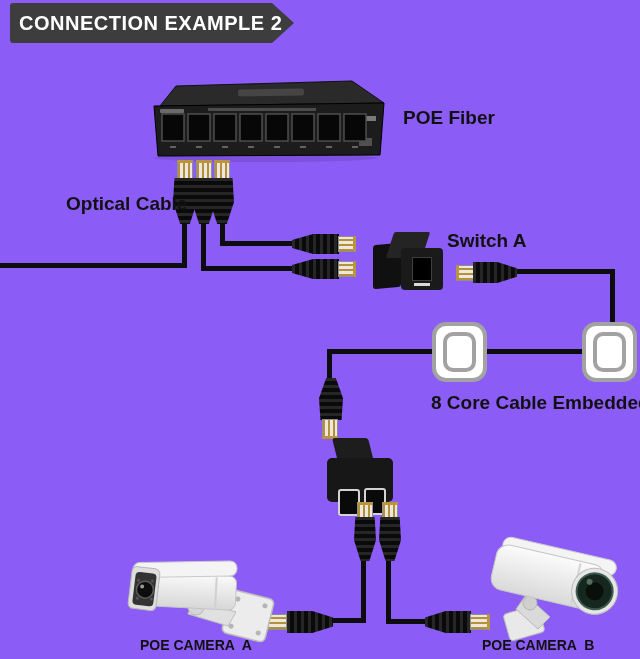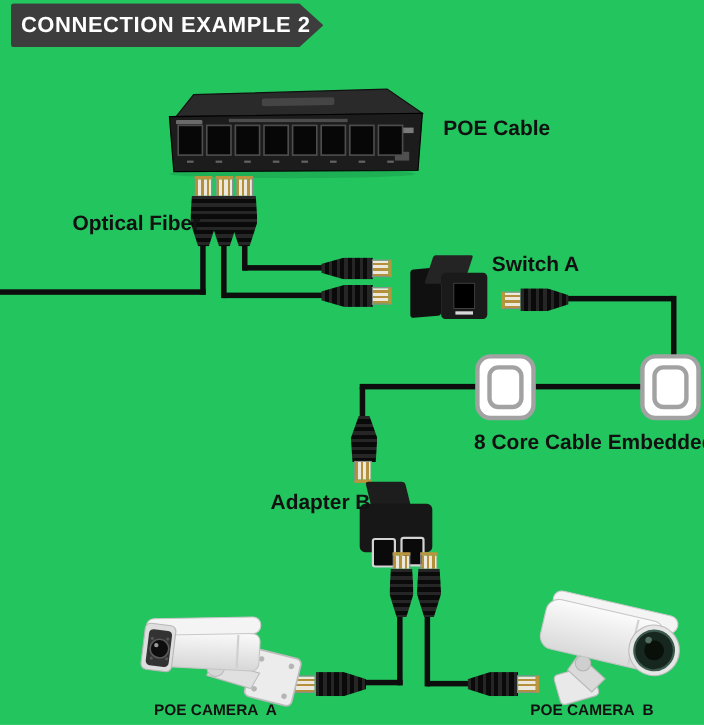--- a/index.html
+++ b/index.html
@@ -1,18 +1,18 @@
 <!DOCTYPE html>
 <html><head>
 <meta charset="utf-8">
 <style>
   html,body{margin:0;padding:0;background:#fff;}
   *{box-sizing:border-box;}
   #canvas{
-    position:relative;width:640px;height:659px;background:#22c55e;overflow:hidden;
+    position:relative;width:640px;height:659px;background:#8b5cf6;overflow:hidden;
     font-family:"Liberation Sans",sans-serif;color:#111;
   }
   
   .banner{
     position:absolute;left:10px;top:3px;width:284px;height:40px;background:#3d3d3d;
     clip-path:polygon(0 0,262px 0,284px 50%,262px 100%,0 100%);
     border-radius:3px;display:flex;align-items:center;
   }
   .banner span{color:#fff;font-weight:bold;font-size:20px;letter-spacing:.5px;padding-left:9px;white-space:pre;}
   
@@ -86,21 +86,21 @@
       <rect x="24" y="70" width="6" height="2"></rect>
         <rect x="50" y="70" width="6" height="2"></rect>
       <rect x="76" y="70" width="6" height="2"></rect>
         <rect x="102" y="70" width="6" height="2"></rect>
       <rect x="128" y="70" width="6" height="2"></rect>
         <rect x="154" y="70" width="6" height="2"></rect>
       <rect x="180" y="70" width="6" height="2"></rect>
         <rect x="206" y="70" width="6" height="2"></rect>
     </g>
   </svg>
-  <div class="lbl" style="left:403px;top:107px;">POE Cable</div>
+  <div class="lbl" style="left:403px;top:107px;">POE Fiber</div>
 
   <div class="wire" style="left:182px;top:220px;width:5px;height:48px;"></div>
   <div class="wire" style="left:0;top:263px;width:187px;height:5px;"></div>
   <div class="wire" style="left:201px;top:220px;width:5px;height:51px;"></div>
   <div class="wire" style="left:202px;top:266px;width:92px;height:5px;"></div>
   <div class="wire" style="left:220px;top:220px;width:5px;height:26px;"></div>
   <div class="wire" style="left:221px;top:241px;width:73px;height:5px;"></div>
   <div class="wire" style="left:514px;top:269px;width:99px;height:5px;"></div>
   <div class="wire" style="left:610px;top:269px;width:5px;height:57px;"></div>
   <div class="wire" style="left:487px;top:349px;width:97px;height:5px;"></div>
@@ -116,21 +116,21 @@
     <div class="boot boot-up" style="left:173px;top:178px;width:24px;height:46px;"></div>
   </div>
   <div class="plug">
     <div class="pins pins-up" style="left:196px;top:160px;width:16px;height:19px;"></div>
     <div class="boot boot-up" style="left:192px;top:178px;width:24px;height:46px;"></div>
   </div>
   <div class="plug">
     <div class="pins pins-up" style="left:214px;top:160px;width:16px;height:19px;"></div>
     <div class="boot boot-up" style="left:210px;top:178px;width:24px;height:46px;"></div>
   </div>
-  <div class="lbl" style="left:66px;top:193px;">Optical Fiber</div>
+  <div class="lbl" style="left:66px;top:193px;">Optical Cable</div>
 
   <div class="plug">
     <div class="boot boot-h boot-cable-left" style="left:292px;top:234px;width:47px;height:20px;"></div>
     <div class="pins pins-h pins-right" style="left:338px;top:236px;width:18px;height:16px;"></div>
   </div>
   <div class="plug">
     <div class="boot boot-h boot-cable-left" style="left:292px;top:259px;width:47px;height:20px;"></div>
     <div class="pins pins-h pins-right" style="left:338px;top:261px;width:18px;height:16px;"></div>
   </div>
 
@@ -162,21 +162,20 @@
     <div class="pins pins-down" style="left:322px;top:419px;width:16px;height:20px;"></div>
   </div>
 
   <div class="adapterB">
     <div class="ab-top"></div>
     <div class="ab-body">
       <div class="ab-port ab-port1"></div>
       <div class="ab-port ab-port2"></div>
     </div>
   </div>
-  <div class="lbl" style="left:246px;top:447px;">Adapter B</div>
 
   <div class="plug">
     <div class="pins pins-up" style="left:357px;top:502px;width:16px;height:16px;"></div>
     <div class="boot boot-up" style="left:354px;top:517px;width:22px;height:44px;"></div>
   </div>
   <div class="plug">
     <div class="pins pins-up" style="left:382px;top:502px;width:16px;height:16px;"></div>
     <div class="boot boot-up" style="left:379px;top:517px;width:22px;height:44px;"></div>
   </div>
 

